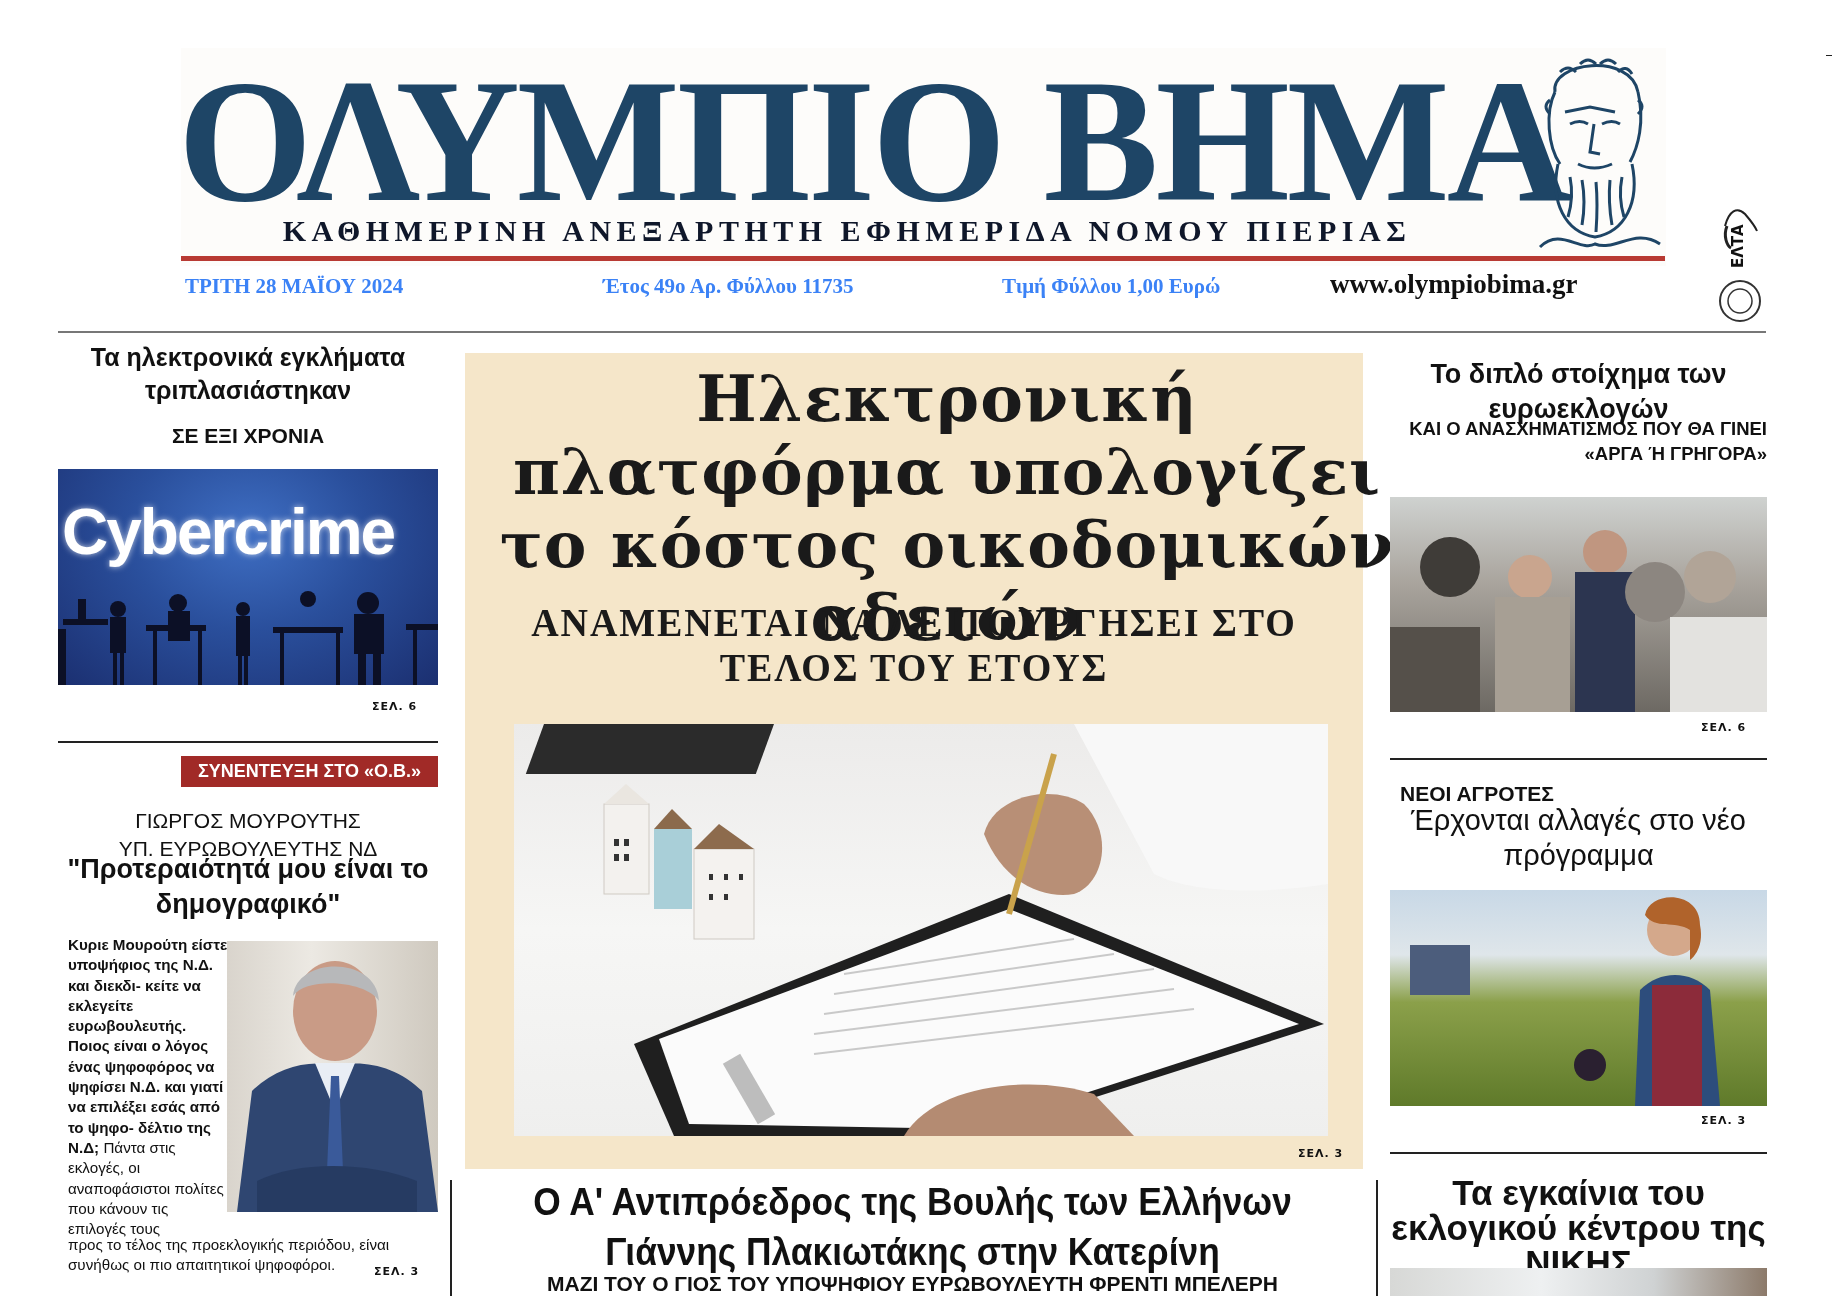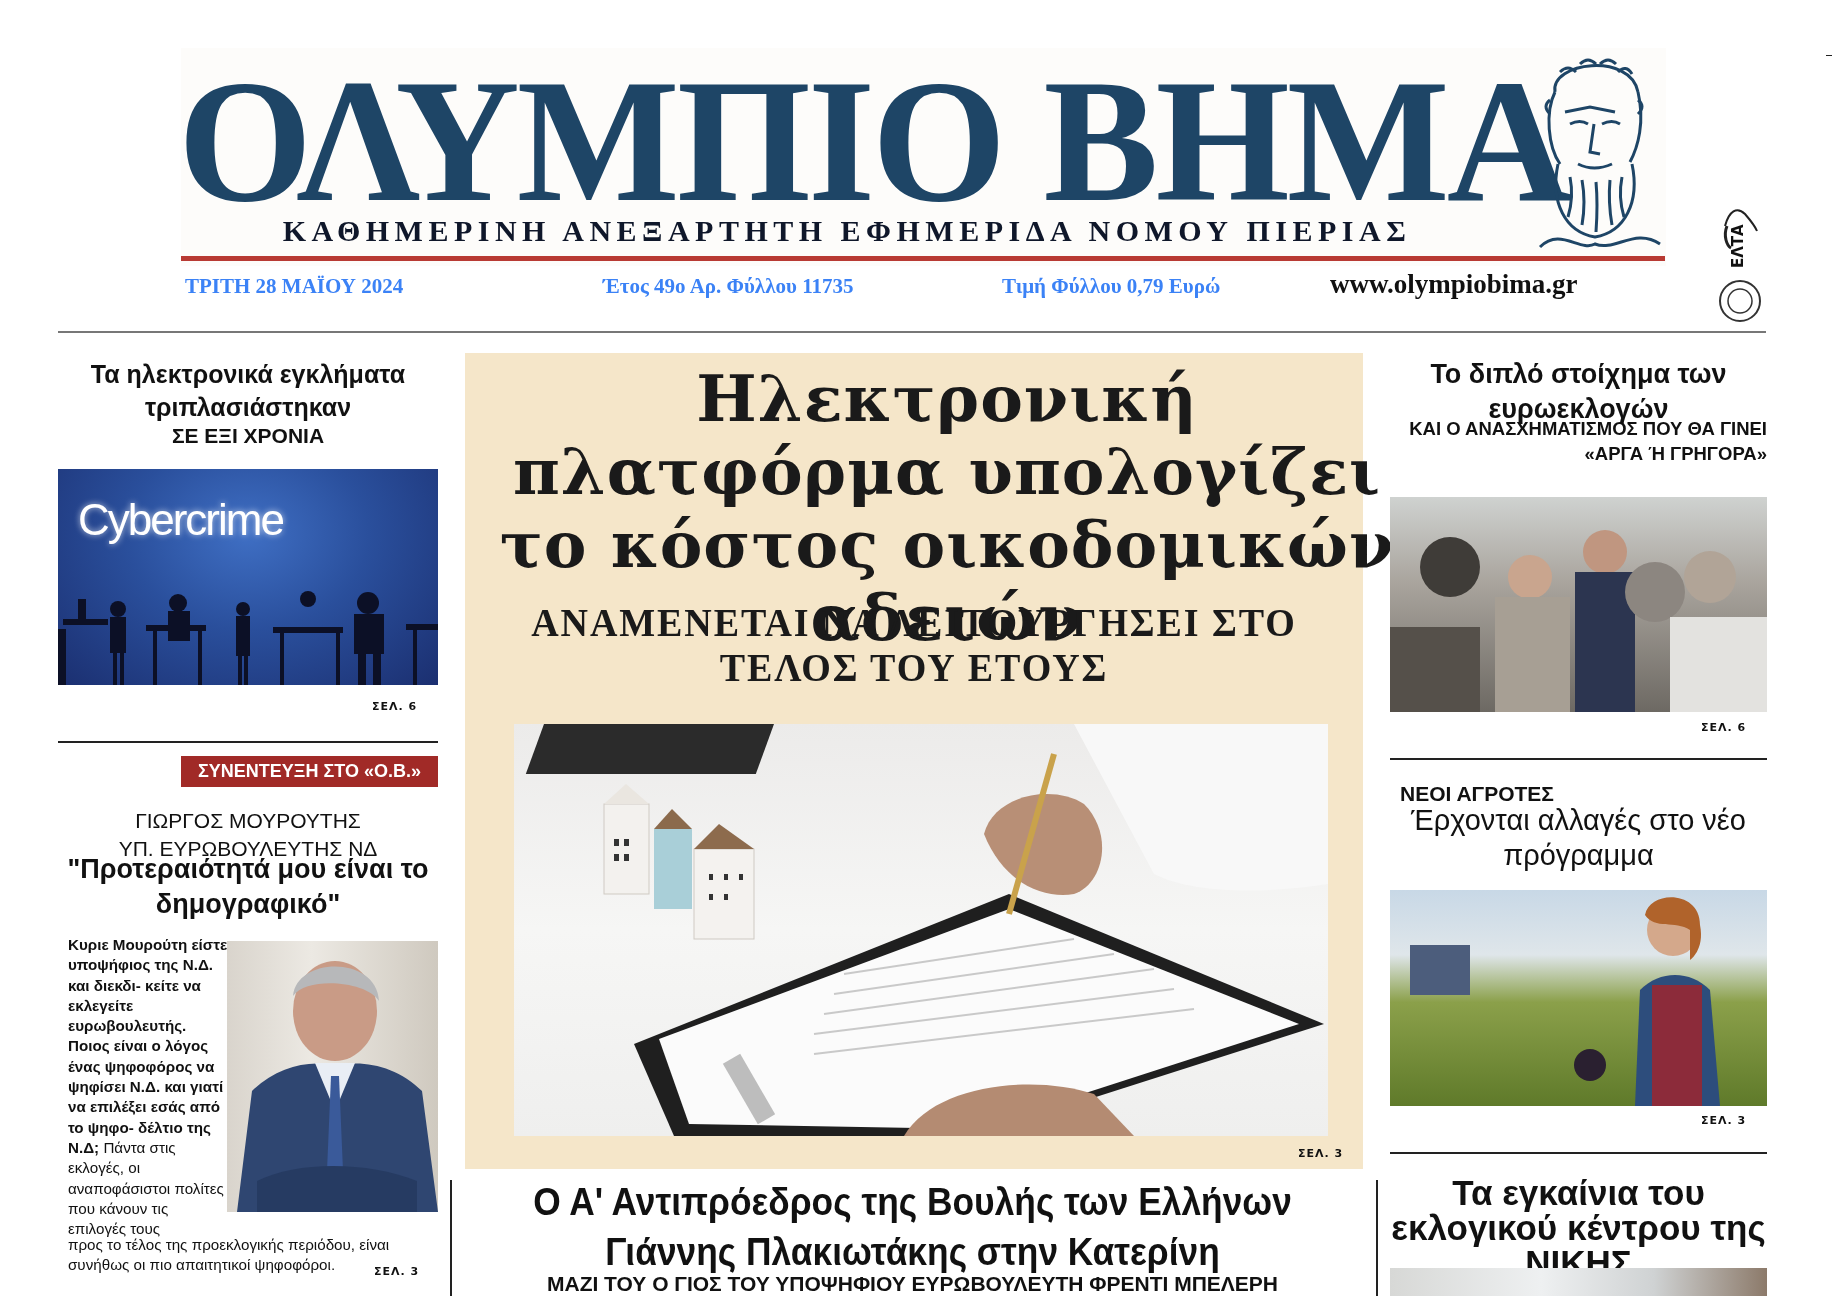--- a/index.html
+++ b/index.html
@@ -23,28 +23,28 @@
     color: #0f172a; font-weight: bold; font-size: 30px; letter-spacing: 5.5px; white-space: nowrap;
   }
   .mast-redline { left: 181px; top: 256px; width: 1484px; height: 5px; background: #b83a33; }
   .bust { left: 1520px; top: 52px; width: 150px; height: 205px; }
   .info { top: 274px; font-weight: bold; font-size: 21px; white-space: nowrap; color: #3b82f6; }
   .info-url { font-size: 27px; top: 269px; }
   .elta { left: 1715px; top: 196px; width: 50px; height: 130px; }
   .top-rule { left: 58px; top: 331px; width: 1708px; height: 2px; background: #777; }
 
   
-  .lh1 { left: 58px; top: 358px; width: 380px; text-align: center; font-weight: bold; font-size: 25px; line-height: 33px; }
+  .lh1 { left: 58px; top: 341px; width: 380px; text-align: center; font-weight: bold; font-size: 25px; line-height: 33px; }
   .lh1-sub { left: 58px; top: 424px; width: 380px; text-align: center; font-weight: bold; font-size: 21px; }
   .img-cyber {
     left: 58px; top: 469px; width: 380px; height: 216px; overflow: hidden;
     background: radial-gradient(ellipse at 50% 30%, #3f6fc4 0%, #2a4f9c 45%, #1b2f70 100%);
   }
   .cyber-word {
-    position: absolute; left: 20px; top: 26px; color: #fff; font-weight: normal; font-size: 44px;
+    position: absolute; left: 4px; top: 26px; color: #fff; font-weight: bold; font-size: 64px;
     letter-spacing: -2px; text-shadow: 0 0 6px rgba(255,255,255,0.7);
   }
   .sel { font-weight: 700; font-size: 11px; letter-spacing: 1px; font-family: "DejaVu Sans", sans-serif; }
   .rule-dark { height: 2px; background: #222; }
   .interview-badge {
     left: 181px; top: 756px; width: 257px; height: 31px; background: #a12a27; color: #fff;
     font-weight: bold; font-size: 18px; line-height: 31px; text-align: center;
   }
   .interviewee {
     left: 58px; top: 807px; width: 380px; text-align: center; font-size: 21px; line-height: 28px; color: #111;
@@ -124,21 +124,21 @@
     <path d="M20 195 C40 175, 60 200, 75 192 C95 200, 115 175, 140 192"></path>
     <path d="M40 20 q8 -8 16 0 M60 12 q8 -8 16 0 M80 12 q8 -8 16 0 M98 20 q8 -8 14 2"></path>
     <path d="M30 48 q-8 6 0 14 M118 48 q8 6 0 14"></path>
   </g>
 </svg>
 <div class="abs mast-sub serif">ΚΑΘΗΜΕΡΙΝΗ ΑΝΕΞΑΡΤΗΤΗ ΕΦΗΜΕΡΙΔΑ ΝΟΜΟΥ ΠΙΕΡΙΑΣ</div>
 <div class="abs mast-redline"></div>
 
 <div class="abs info serif" style="left:185px;">ΤΡΙΤΗ 28 ΜΑΪΟΥ 2024</div>
 <div class="abs info serif" style="left:603px;">Έτος 49ο Αρ. Φύλλου 11735</div>
-<div class="abs info serif" style="left:1002px;">Τιμή Φύλλου 0,79 Ευρώ</div>
+<div class="abs info serif" style="left:1002px;">Τιμή Φύλλου 1,00 Ευρώ</div>
 <a class="abs info info-url serif" style="left:1330px;text-decoration:none;color:#111;">www.olympiobima.gr</a>
 
 <svg class="abs elta" viewBox="0 0 50 130">
   <path d="M10 30 C14 15, 22 10, 30 18 C36 25, 40 30, 42 35" fill="none" stroke="#222" stroke-width="2"></path>
   <path d="M12 30 C8 40, 12 50, 16 52" fill="none" stroke="#222" stroke-width="3"></path>
   <text x="28" y="72" transform="rotate(-90 28 72)" font-family="DejaVu Sans, sans-serif" font-weight="bold" font-size="15" fill="#111">ΕΛΤΑ</text>
   <circle cx="25" cy="105" r="20" fill="none" stroke="#333" stroke-width="2"></circle>
   <circle cx="25" cy="105" r="12" fill="none" stroke="#333" stroke-width="1.5"></circle>
 </svg>
 

